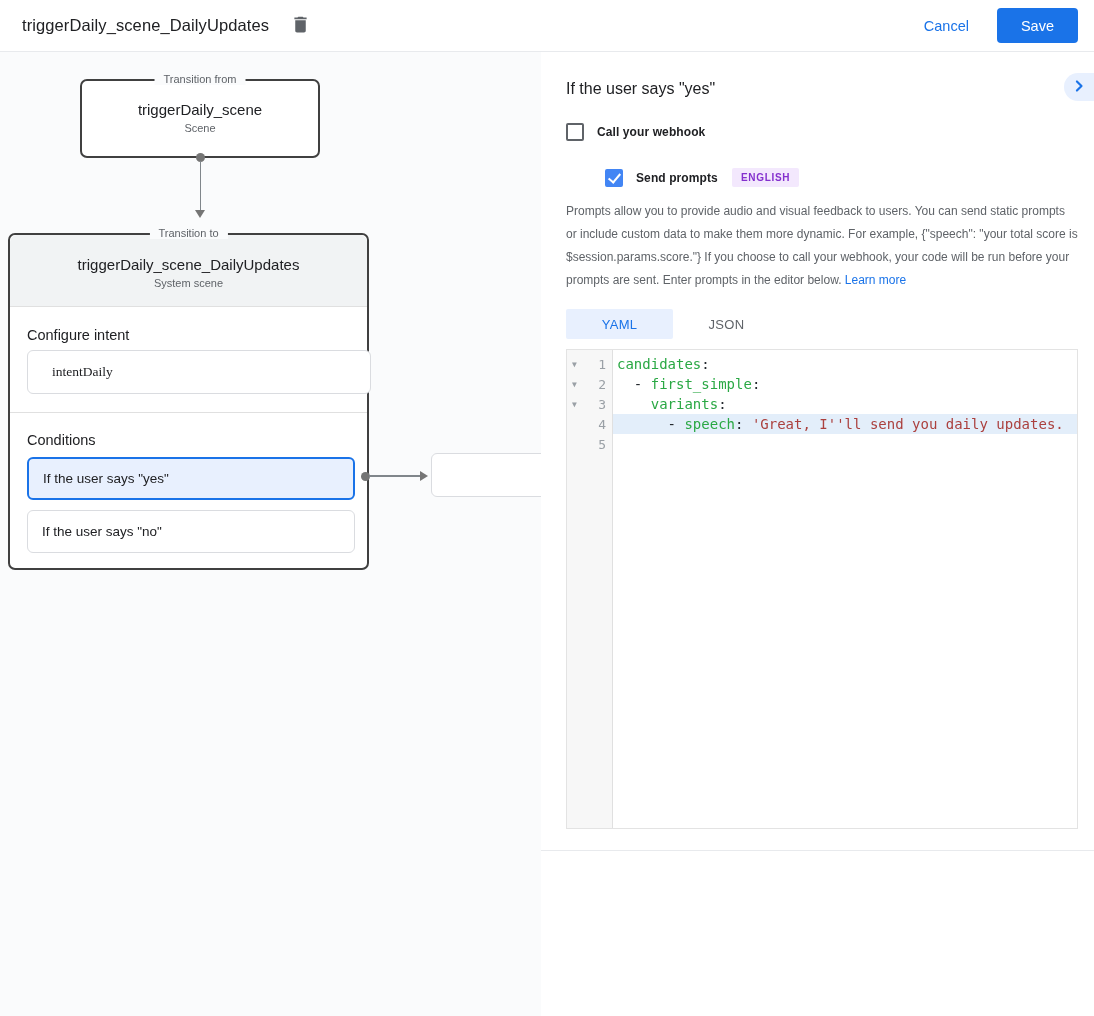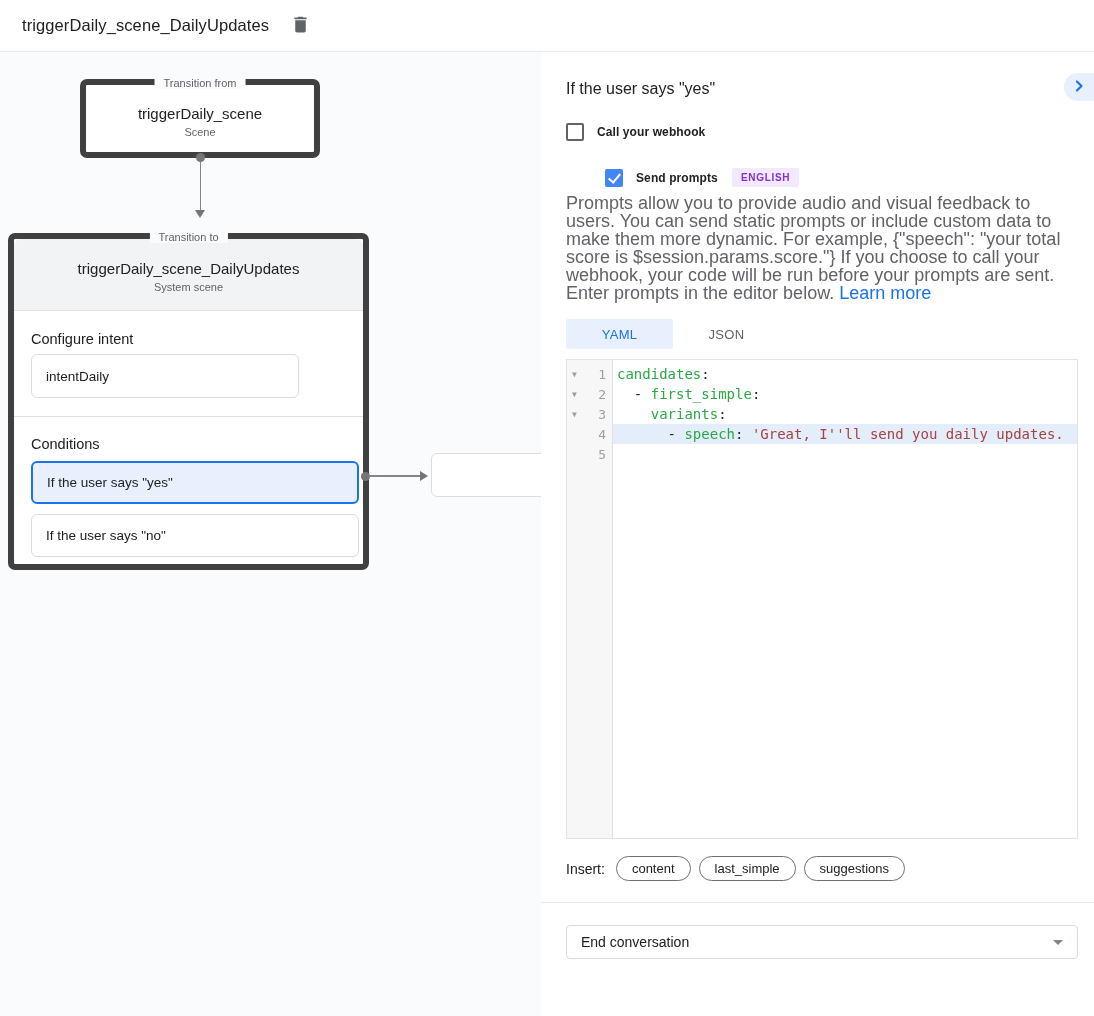--- a/index.html
+++ b/index.html
@@ -13,35 +13,35 @@
   .topbar-title { font-size:16.5px; color:#202124; letter-spacing:.1px; }
   .trash-btn { margin-left:17px; width:28px; height:28px; border:none; background:transparent; cursor:pointer;
                display:flex; align-items:center; justify-content:center; }
   .topbar-actions { margin-left:auto; display:flex; align-items:center; gap:28px; }
   .cancel-btn { border:none; background:transparent; color:#1a73e8; font-size:14.5px; font-weight:500; cursor:pointer; font-family:inherit; }
   .save-btn { border:none; background:#1a73e8; color:#fff; font-size:14.5px; font-weight:500; cursor:pointer;
               border-radius:4px; padding:0 24px; height:35px; font-family:inherit; }
 
   
   .canvas { position:absolute; top:52px; left:0; width:541px; height:964px; background:#fafbfc; overflow:hidden; }
-  .scene-box { position:absolute; background:#fff; border:6px solid #404040; border-radius:7px; }
+  .scene-box { position:absolute; background:#fff; border:2px solid #404040; border-radius:7px; }
   .box-legend { position:absolute; top:-8px; left:50%; transform:translateX(-50%); background:#fafbfc;
                 padding:0 9px; font-size:11px; color:#5f6368; white-space:nowrap; }
   .from-box { left:80px; top:27px; width:240px; height:79px; text-align:center; }
   .from-box .box-title { margin-top:20px; font-size:15px; color:#202124; }
   .box-subtitle { margin-top:4px; font-size:11px; color:#5f6368; }
 
   .to-box { left:8px; top:181px; width:361px; height:337px; }
   .to-box-header { height:72px; background:#f1f3f4; border-bottom:1px solid #e0e0e0; border-radius:7px 7px 0 0; text-align:center; }
   .to-box-header .box-title { padding-top:21px; font-size:15px; color:#202124; }
 
   .section-heading { position:absolute; left:17px; font-size:14.5px; color:#202124; }
-  .intent-input { position:absolute; left:17px; top:115px; width:268px; height:44px; background:#fff;
+  .intent-input { position:absolute; left:17px; top:115px; width:344px; height:44px; background:#fff;
                   border:1px solid #dadce0; border-radius:6px; display:flex; align-items:center;
-                  padding-left:14px; font-size:13.5px; color:#202124; cursor:text; }
+                  padding-left:24px; font-size:13.5px; color:#202124; cursor:text;font-family:Liberation Serif, serif; }
   .to-box-divider { position:absolute; left:0; top:177px; width:100%; height:1px; background:#e0e0e0; }
 
   .cond-box { position:absolute; left:17px; width:328px; height:43px; border-radius:6px; display:flex;
               align-items:center; padding-left:14px; font-size:13.5px; color:#202124; cursor:pointer; }
   .cond-yes { top:222px; background:#e8f0fe; border:2px solid #1a73e8; }
   .cond-no  { top:275px; background:#fff; border:1px solid #dadce0; }
 
   .stub-box { position:absolute; left:431px; top:401px; width:135px; height:44px; background:#fff;
               border:1px solid #dadce0; border-radius:6px; }
 
@@ -67,21 +67,21 @@
   .check-row.prompts { margin-top:27px;padding-left:39px; }
   .checkbox { width:18px; height:18px; border:2px solid #5f6368; border-radius:2px; background:#fff;
               cursor:pointer; position:relative; flex-shrink:0; }
   .checkbox.checked { background:#4285f4; border-color:#4285f4; }
   .checkbox.checked::after { content:""; position:absolute; left:4px; top:0.5px; width:5px; height:10px;
               border:solid #fff; border-width:0 2px 2px 0; transform:rotate(40deg); }
   .check-label { margin-left:13px; font-size:12px; font-weight:700; color:#202124; letter-spacing:.1px; }
   .lang-badge { margin-left:14px; background:#f3e8fd; color:#8430ce; font-size:10px; font-weight:700;
                 letter-spacing:.7px; padding:4px 9px; border-radius:2px; }
 
-  .panel-desc { margin-top:7px; max-width:512px; font-size:18px; line-height:18px; color:#5f6368; }
+  .panel-desc { margin-top:13px; max-width:512px; font-size:12px; line-height:23px; color:#5f6368; }
   .learn-more { color:#1a73e8; text-decoration:none; cursor:pointer; }
 
   .tabs { margin-top:17px; display:flex; }
   .tab { width:107px; height:30px; display:flex; align-items:center; justify-content:center;
          font-size:13px; font-weight:500; letter-spacing:.3px; color:#5f6368; cursor:pointer; border-radius:2px; }
   .tab.active { background:#e8f0fe; color:#1a73e8; }
 
   
   .editor { margin-top:10px; width:512px; height:480px; border:1px solid #e3e3e3; background:#fff;
             display:flex; flex-direction:column; overflow:hidden;
@@ -120,20 +120,24 @@
 
   <div class="topbar">
     <div class="topbar-title">triggerDaily_scene_DailyUpdates</div>
     <button class="trash-btn">
       <span>
         <svg viewBox="0 0 24 24" width="21" height="21" fill="#5f6368">
             <path d="M6 19c0 1.1.9 2 2 2h8c1.1 0 2-.9 2-2V7H6v12zM19 4h-3.5l-1-1h-5l-1 1H5v2h14V4z"></path>
           </svg>
       </span>
     </button>
+    <div class="topbar-actions">
+      <button class="cancel-btn">Cancel</button>
+      <button class="save-btn">Save</button>
+    </div>
   </div>
 
   <div class="canvas">
 
     <div class="scene-box from-box">
       <div class="box-legend">Transition from</div>
       <div class="box-title">triggerDaily_scene</div>
       <div class="box-subtitle">Scene</div>
     </div>
 
@@ -232,29 +236,19 @@
             <div class="ed-num">5</div>
           </div>
           <div class="ed-code"></div>
         </div>
         <div class="ed-row fill">
           <div class="ed-gut"></div>
           <div class="ed-code"></div>
         </div>
       </div>
 
-    <div class="insert-row">
-      <div class="insert-label">Insert:</div>
-      <button class="chip">content</button>
-      <button class="chip">last_simple</button>
-      <button class="chip">suggestions</button>
-    </div>
 
     <div class="panel-divider"></div>
 
 
-    <div class="select-box">
-      <div class="select-value">End conversation</div>
-      <div class="select-caret"></div>
-    </div>
 
   </div>
 </div>
 
 </body></html>

